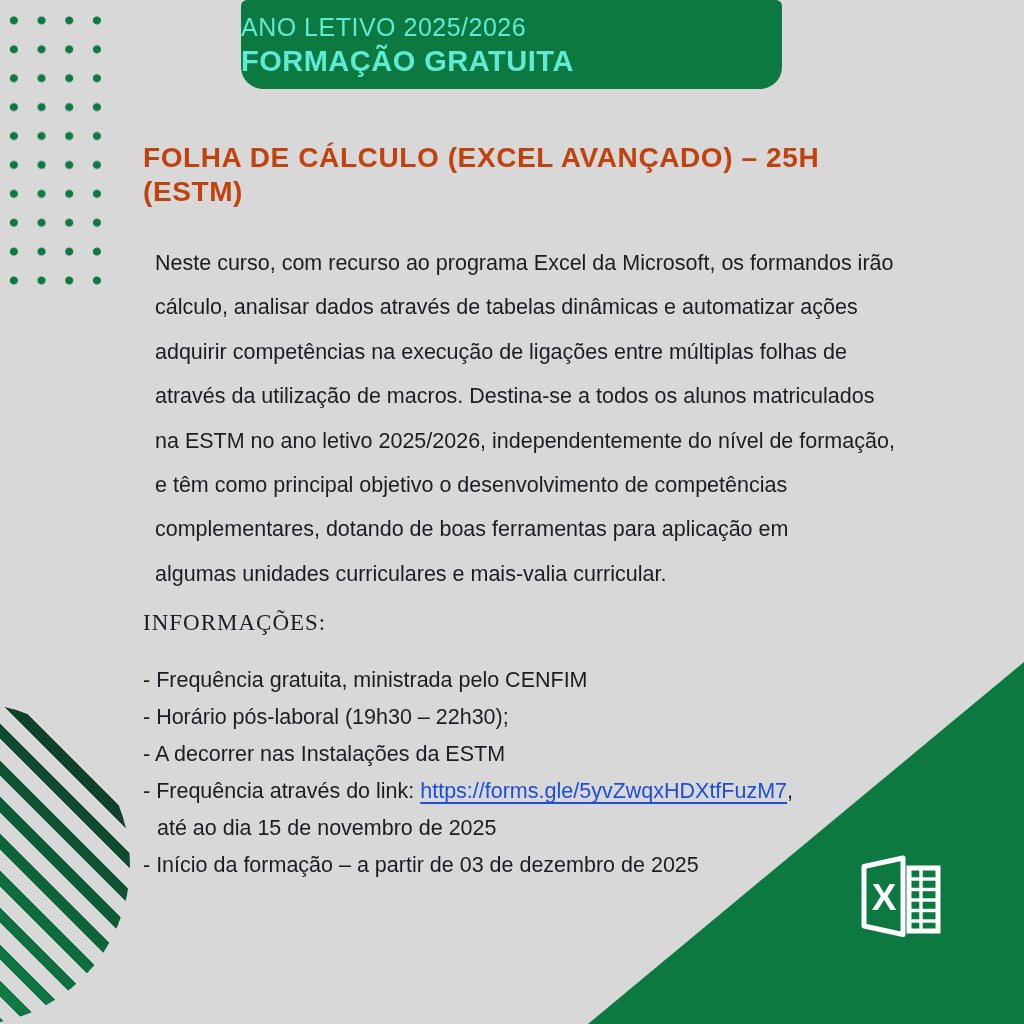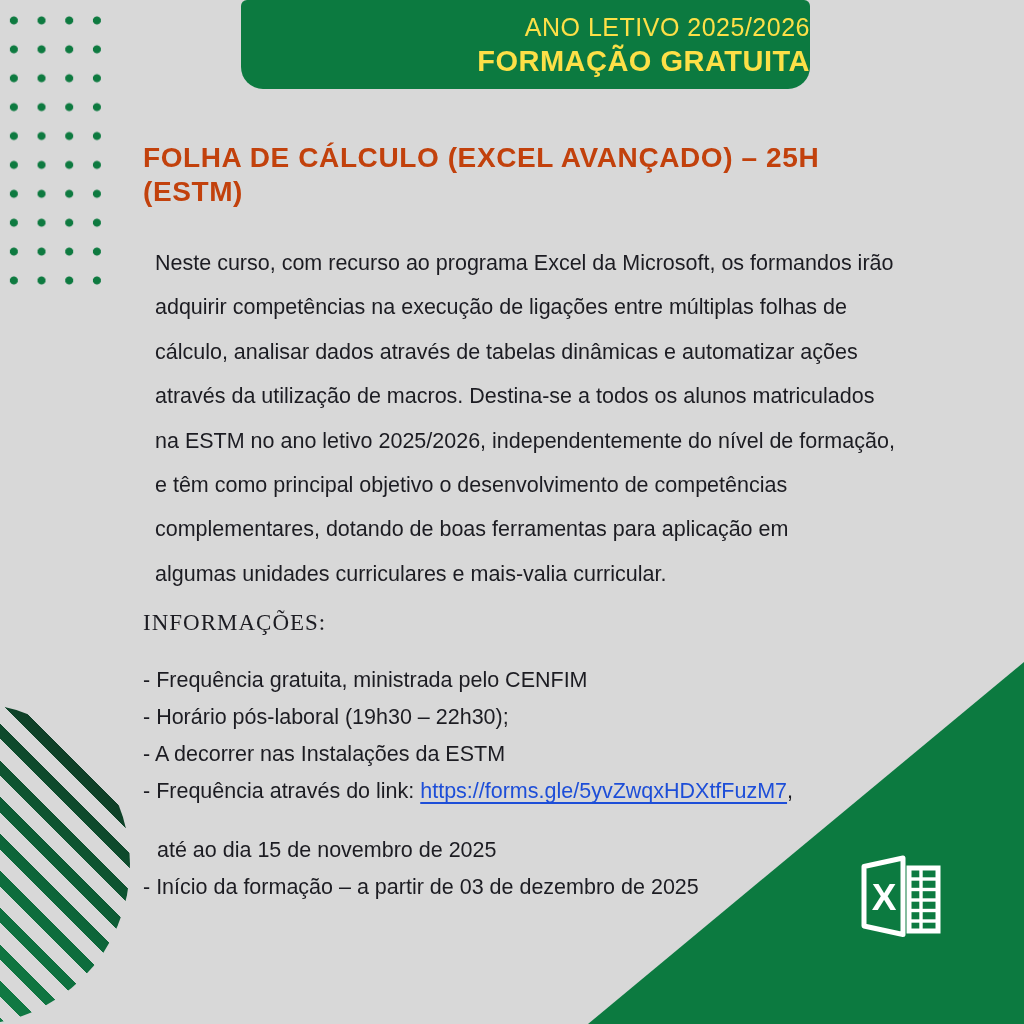--- a/index.html
+++ b/index.html
@@ -23,22 +23,22 @@
     background-image:radial-gradient(circle,#0e7a40 3.6px,rgba(0,0,0,0) 4.4px);
     background-size:27.7px 28.9px;
   }
 
   
   .banner{
     position:absolute;left:241px;top:0;
     width:541px;height:89px;
     background:#0c7a40;
     border-radius:6px 6px 22px 22px;
-    display:flex;flex-direction:column;align-items:flex-end;justify-content:center;
-    color:#fde047;text-align:center;padding-left:28px;
+    display:flex;flex-direction:column;align-items:flex-start;justify-content:center;
+    color:#5eead4;text-align:center;
   }
   .banner .line1{font-size:25px;line-height:32px;font-weight:normal;letter-spacing:0.5px;}
   .banner .line2{font-size:29px;line-height:36px;font-weight:bold;letter-spacing:0.5px;}
 
   
   .content{
     position:absolute;left:143px;top:141px;width:770px;
   }
   .course-title{
     margin:0 0 32px 0;
@@ -46,21 +46,21 @@
     letter-spacing:0.6px;color:#c2410c;
   }
   .description{font-size:21.5px;line-height:44.4px;margin:12px;}
   .description .dline{white-space:nowrap;}
   .info-heading{
     margin:6px 0 24px 0;
     font-size:23px;line-height:30px;font-weight:normal;letter-spacing:1px;font-family:Liberation Serif, serif;
   }
   .info-list{font-size:21.5px;line-height:37px;}
   .info-list .item{white-space:nowrap;}
-  .info-list .item.indent{padding-left:14px;margin-top:22px;}
+  .info-list .item.indent{padding-left:14px;}
   .reg-link{
     color:#1d4ed8;text-decoration:underline;text-underline-offset:4px;
     cursor:pointer;
   }
 
   
   .stripes-circle{
     position:absolute;left:-192px;top:703px;
     width:322px;height:322px;border-radius:50%;
     background:
@@ -90,22 +90,22 @@
   <div class="banner">
     <div class="line1">ANO LETIVO 2025/2026</div>
     <div class="line2">FORMAÇÃO GRATUITA</div>
   </div>
 
   <div class="content">
     <h1 class="course-title">FOLHA DE CÁLCULO (EXCEL AVANÇADO) – 25H (ESTM)</h1>
 
     <div class="description">
       <div class="dline">Neste curso, com recurso ao programa Excel da Microsoft, os formandos irão</div>
+      <div class="dline">cálculo, analisar dados através de tabelas dinâmicas e automatizar ações</div>
       <div class="dline">adquirir competências na execução de ligações entre múltiplas folhas de</div>
-      <div class="dline">cálculo, analisar dados através de tabelas dinâmicas e automatizar ações</div>
       <div class="dline">através da utilização de macros. Destina-se a todos os alunos matriculados</div>
       <div class="dline">na ESTM no ano letivo 2025/2026, independentemente do nível de formação,</div>
       <div class="dline">e têm como principal objetivo o desenvolvimento de competências</div>
       <div class="dline">complementares, dotando de boas ferramentas para aplicação em</div>
       <div class="dline">algumas unidades curriculares e mais-valia curricular.</div>
     </div>
 
     <div class="info-heading">INFORMAÇÕES:</div>
 
     <div class="info-list">

